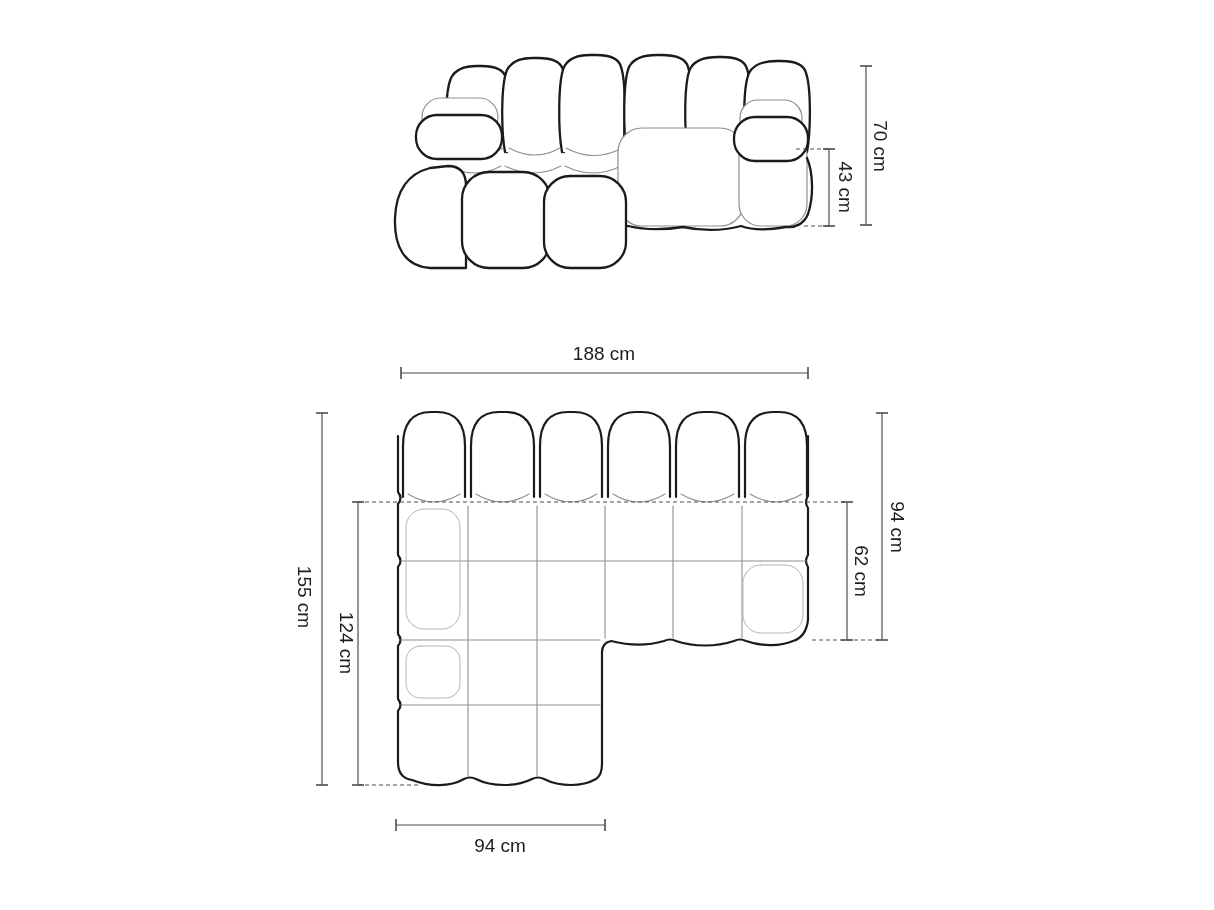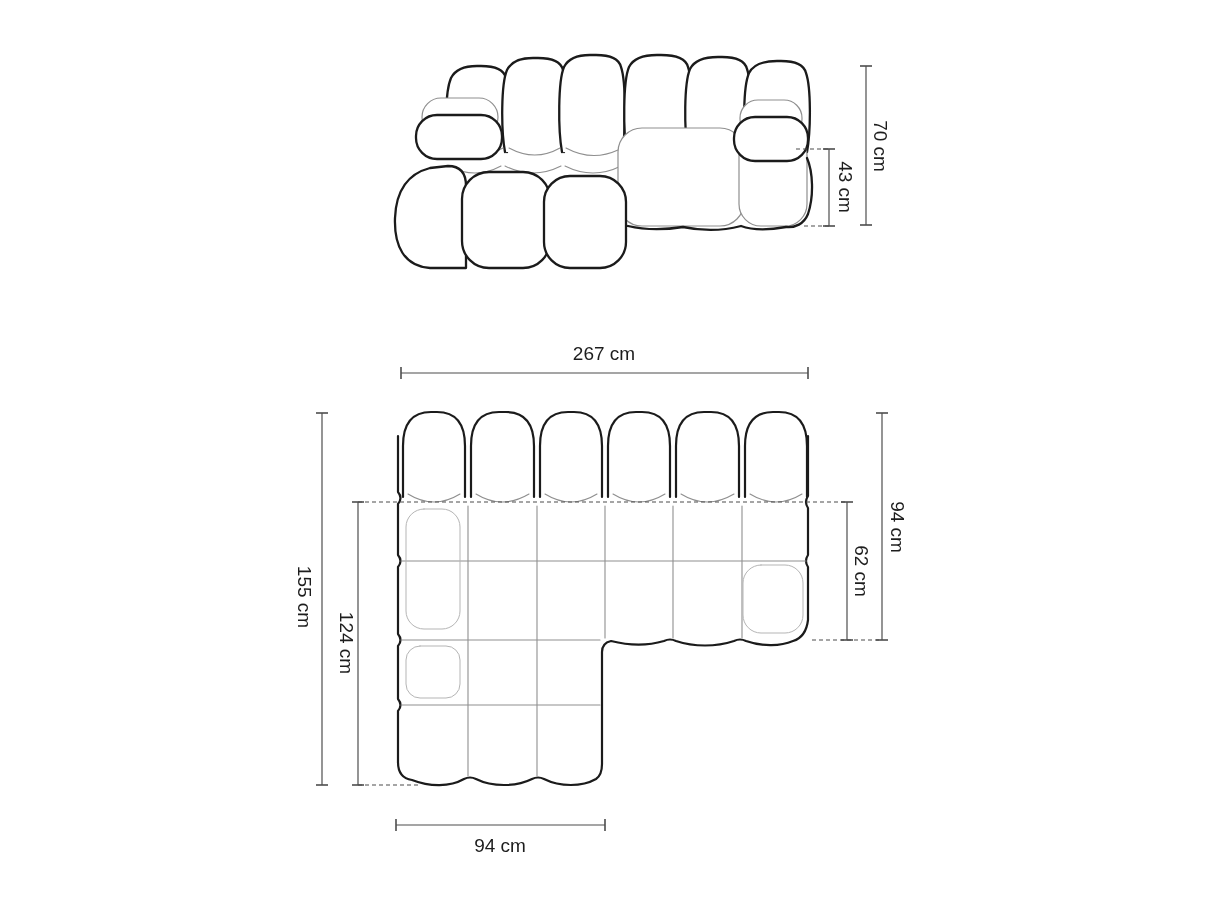--- a/index.html
+++ b/index.html
@@ -195,20 +195,20 @@
     <g>
       <line x1="358" y1="502" x2="847" y2="502" stroke-dasharray="4 3" stroke-width="1.1"></line>
       <line x1="812" y1="640" x2="882" y2="640" stroke-dasharray="4 3" stroke-width="1.1"></line>
       <line x1="358" y1="785" x2="418" y2="785" stroke-dasharray="4 3" stroke-width="1.1"></line>
     </g>
   </g>
 </svg>
 
 <div class="dim-label vertical" style="left:880px;top:146px;">70 cm</div>
 <div class="dim-label vertical" style="left:845px;top:187px;">43 cm</div>
-<div class="dim-label" style="left:604px;top:354px;">267 cm</div>
+<div class="dim-label" style="left:604px;top:354px;">188 cm</div>
 <div class="dim-label vertical" style="left:304px;top:597px;">155 cm</div>
 <div class="dim-label vertical" style="left:346px;top:643px;">124 cm</div>
 <div class="dim-label vertical" style="left:897px;top:527px;">94 cm</div>
 <div class="dim-label vertical" style="left:861px;top:571px;">62 cm</div>
 <div class="dim-label" style="left:500px;top:846px;">94 cm</div>
 
 </div>
 
 </body></html>

